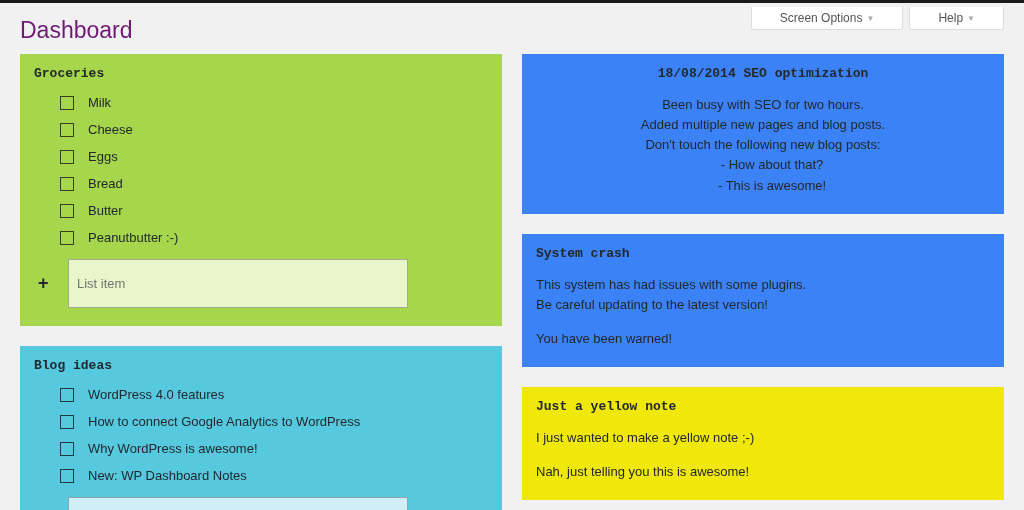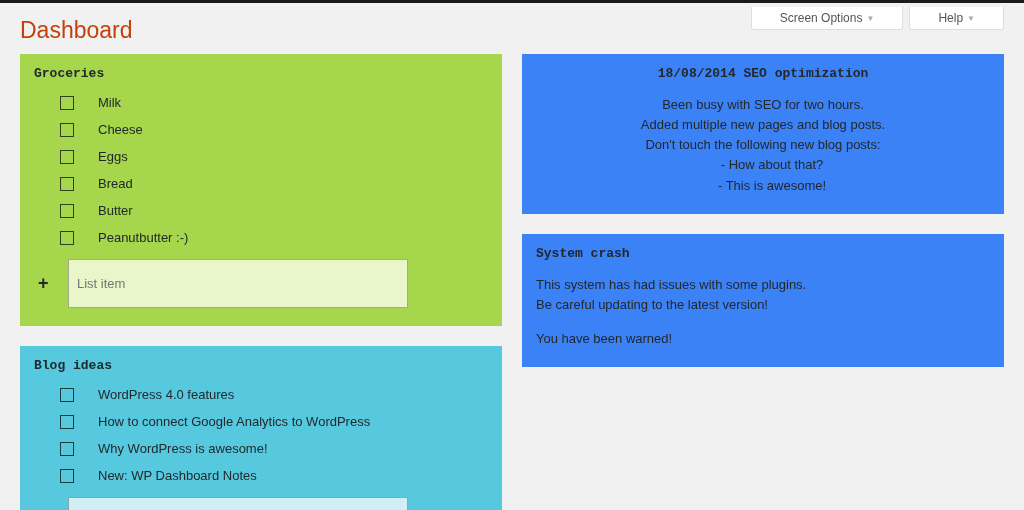--- a/index.html
+++ b/index.html
@@ -15,21 +15,21 @@
   }
   .header {
     display: flex;
     justify-content: space-between;
     align-items: flex-start;
     padding: 8px 20px 4px 20px;
   }
   .page-title {
     font-size: 23px;
     font-weight: 400;
-    color: #c2410c;
+    color: #701a75;
     padding-top: 6px;
   }
   .tab-buttons {
     display: flex;
     gap: 6px;
     margin-top: -4px;
   }
   .tab-btn {
     background: #fff;
     border: 1px solid #ddd;
@@ -73,21 +73,21 @@
     font-size: 13px;
   }
   .note-body .indent { padding-left: 18px; }
   .note-body .gap-above { margin-top: 14px; }
   .checklist { list-style: none; margin-left: 26px; }
   .checklist li {
     margin-bottom: 12px;
     font-size: 13px;
     display: flex;
     align-items: center;
-    gap: 24px;
+    gap: 14px;
   }
   .chk {
     width: 14px;
     height: 14px;
     border: 1px solid rgba(0,0,0,0.7);
     display: inline-block;
     flex-shrink: 0;
   }
   .add-row {
     display: flex;
@@ -213,16 +213,23 @@
 
     <div class="note red">
       <div class="note-title">System crash</div>
       <div class="note-body">
         <p>This system has had issues with some plugins.</p>
         <p>Be careful updating to the latest version!</p>
         <p class="gap-above">You have been warned!</p>
       </div>
     </div>
 
+    <div class="note yellow">
+      <div class="note-title">Just a yellow note</div>
+      <div class="note-body">
+        <p>I just wanted to make a yellow note ;-)</p>
+        <p class="gap-above">Nah, just telling you this is awesome!</p>
+      </div>
+    </div>
 
   </div>
 
 </div>
 
 </body></html>

